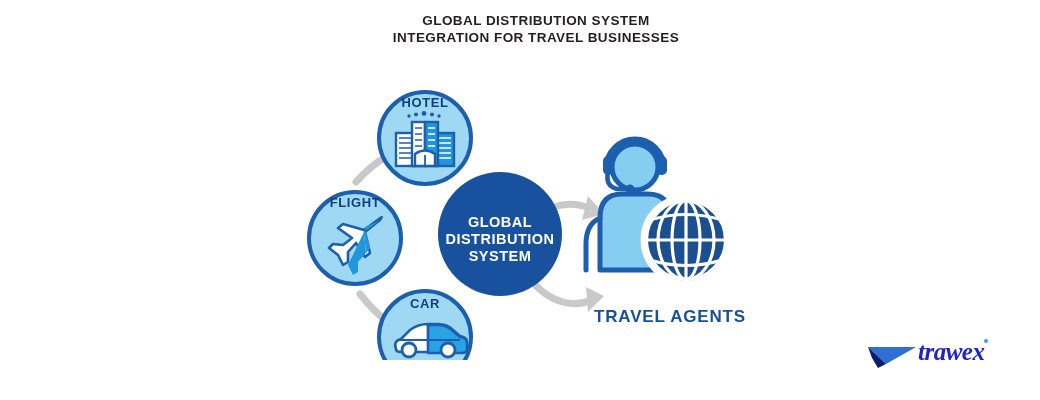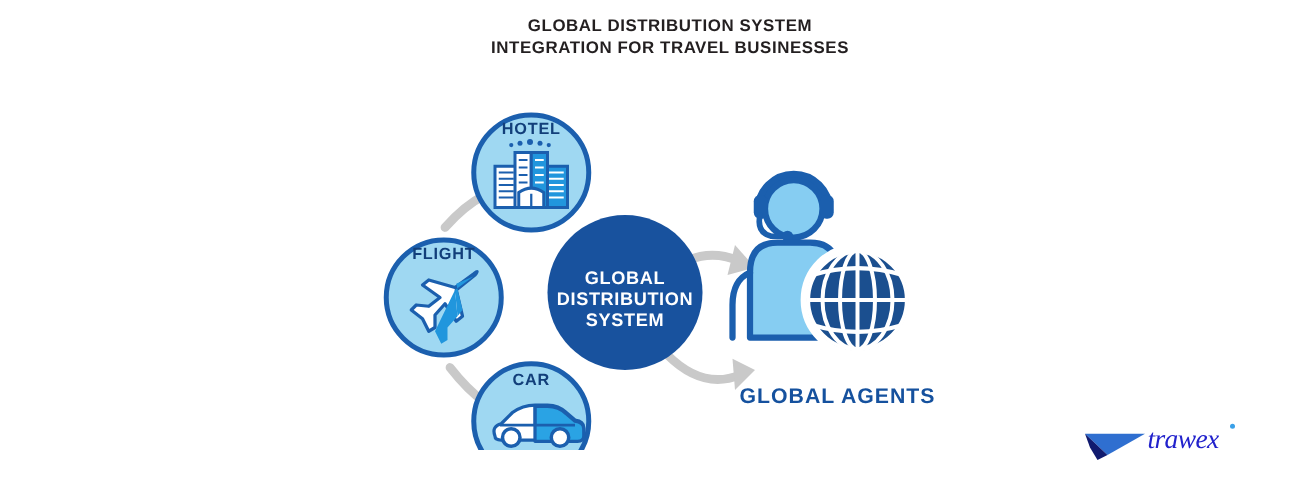--- a/index.html
+++ b/index.html
@@ -64,22 +64,22 @@
     top: 336px;
     width: 130px;
     height: 44px;
   }
   #logo .logo-word {
     position: absolute;
     left: 50px;
     top: 2px;
     font-family: "Liberation Serif", serif;
     font-style: italic;
-    font-weight: normal;
-    font-size: 22px;
+    font-weight: bold;
+    font-size: 25px;
     letter-spacing: -0.5px;
     color: #2222cc;
     white-space: nowrap;
   }
   #logo .logo-mark {
     position: absolute;
     left: 0;
     top: 8px;
   }
   #logo .logo-dot {
@@ -242,21 +242,21 @@
       <ellipse cx="686" cy="180" rx="14" ry="39.5"></ellipse>
       <ellipse cx="686" cy="180" rx="28" ry="39.5"></ellipse>
       <path d="M 650 160 q 36 -11 72 0"></path>
       <path d="M 650 200 q 36 11 72 0"></path>
     </g>
   </g>
 
 </svg>
 </div>
 
-<div id="travel-agents-label">GLOBAL AGENTS</div>
+<div id="travel-agents-label">TRAVEL AGENTS</div>
 
 <div id="logo">
   <span class="logo-mark">
     <svg width="50" height="26" viewBox="0 0 50 26" xmlns="http://www.w3.org/2000/svg">
       <polygon points="0,3 48,3 18,20" fill="#2f6fd0"></polygon>
       <polygon points="0,3 18,20 10,24 4,14" fill="#101a6e"></polygon>
     </svg>
   </span>
   <span class="logo-word">trawex</span>
   <span class="logo-dot"></span>

